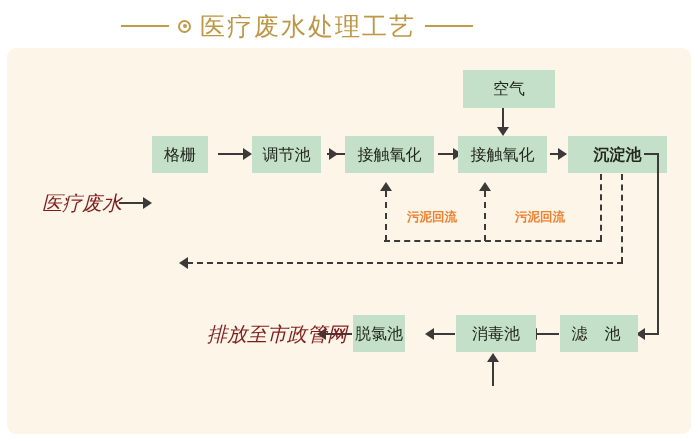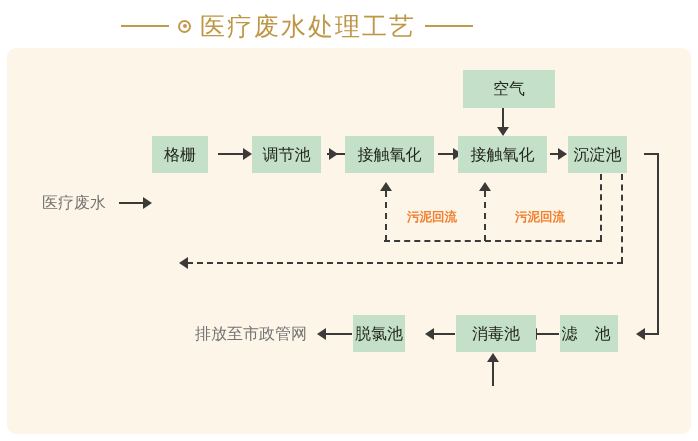--- a/index.html
+++ b/index.html
@@ -36,23 +36,23 @@
     background:#FDF5E8;border-radius:9px;
   }
   
   .node{
     position:absolute;background:#C5E0C8;color:#23281f;
     display:flex;align-items:center;justify-content:center;
     font-size:16px;line-height:1;white-space:nowrap;
     box-sizing:border-box;
   }
   .plain{
-    position:absolute;color:#737373;font-size:16px;
+    position:absolute;color:#7f1d1d;font-size:20px;
     white-space:nowrap;line-height:1;
-    display:flex;align-items:center;
+    display:flex;align-items:center;font-style:italic;
   }
   
   .seg{position:absolute;background:#3b3a38;}
   .h{height:2px;}
   .v{width:2px;}
   .arrow{position:absolute;width:0;height:0;}
   .ar{border-top:6px solid transparent;border-bottom:6px solid transparent;border-left:9px solid #3b3a38;}
   .al{border-top:6px solid transparent;border-bottom:6px solid transparent;border-right:9px solid #3b3a38;}
   .ad{border-left:6px solid transparent;border-right:6px solid transparent;border-top:9px solid #3b3a38;}
   .au{border-left:6px solid transparent;border-right:6px solid transparent;border-bottom:9px solid #3b3a38;}
@@ -88,21 +88,21 @@
   <div class="arrow ar" style="left:322px;top:100px;"></div>
 
   <div class="node" style="left:338px;top:88px;width:89px;height:37px;">接触氧化</div>
   <div class="seg h" style="left:431px;top:105px;width:25px;"></div>
   <div class="arrow ar" style="left:446px;top:100px;"></div>
 
   <div class="node" style="left:451px;top:88px;width:89px;height:37px;">接触氧化</div>
   <div class="seg h" style="left:543px;top:105px;width:16px;"></div>
   <div class="arrow ar" style="left:551px;top:100px;"></div>
 
-  <div class="node" style="left:561px;top:88px;width:59px;height:37px;">沉淀池</div>
+  <div class="node" style="left:561px;top:88px;width:99px;height:37px;font-weight:bold;">沉淀池</div>
 
   <div class="node" style="left:456px;top:22px;width:92px;height:38px;">空气</div>
   <div class="seg v" style="left:495px;top:60px;height:22px;"></div>
   <div class="arrow ad" style="left:490px;top:79px;"></div>
 
   <div class="dash-v" style="left:593px;top:126px;height:67px;"></div>
   <div class="dash-h" style="left:377px;top:192px;width:218px;"></div>
 
   <div class="dash-v" style="left:477px;top:143px;height:50px;"></div>
   <div class="arrow au" style="left:472px;top:134px;"></div>
@@ -115,29 +115,29 @@
 
   <div class="dash-v" style="left:614px;top:126px;height:89px;"></div>
   <div class="dash-h" style="left:180px;top:214px;width:436px;"></div>
   <div class="arrow al" style="left:172px;top:209px;"></div>
 
   <div class="seg h" style="left:637px;top:105px;width:15px;"></div>
   <div class="seg v" style="left:650px;top:105px;height:181px;"></div>
   <div class="seg h" style="left:636px;top:285px;width:16px;"></div>
   <div class="arrow al" style="left:629px;top:280px;"></div>
 
-  <div class="node" style="left:553px;top:267px;width:58px;height:37px;letter-spacing:6px;">滤 池</div>
+  <div class="node" style="left:553px;top:267px;width:78px;height:37px;letter-spacing:6px;">滤 池</div>
   <div class="seg h" style="left:527px;top:285px;width:25px;"></div>
   <div class="arrow al" style="left:521px;top:280px;"></div>
 
   <div class="node" style="left:449px;top:267px;width:80px;height:37px;">消毒池</div>
   <div class="seg h" style="left:424px;top:285px;width:24px;"></div>
   <div class="arrow al" style="left:418px;top:280px;"></div>
 
   <div class="node" style="left:346px;top:267px;width:52px;height:37px;">脱氯池</div>
   <div class="seg h" style="left:316px;top:285px;width:29px;"></div>
   <div class="arrow al" style="left:310px;top:280px;"></div>
-  <div class="plain" style="left:188px;top:274px;height:24px;">排放至市政管网</div>
+  <div class="plain" style="left:200px;top:274px;height:24px;">排放至市政管网</div>
 
   <div class="seg v" style="left:485px;top:313px;height:25px;"></div>
   <div class="arrow au" style="left:480px;top:305px;"></div>
 
 </div>
 
 </body></html>

